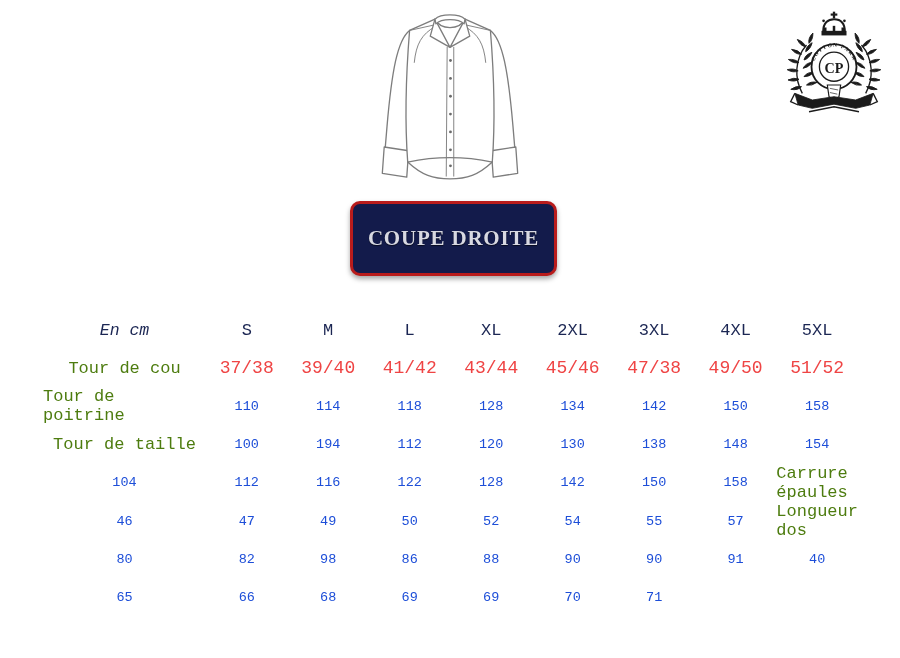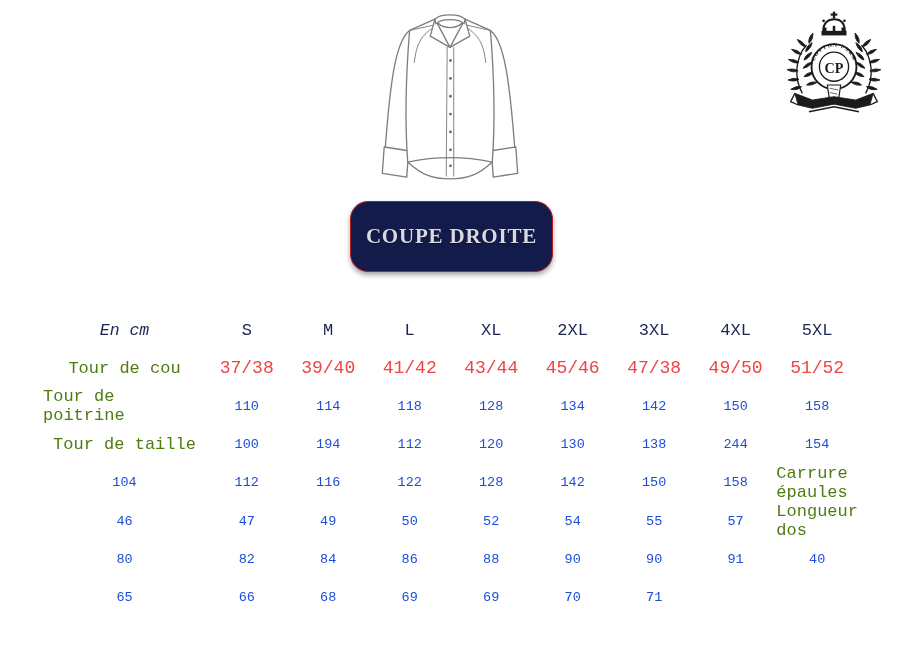--- a/index.html
+++ b/index.html
@@ -37,22 +37,22 @@
   }
 
   
   .fit-button {
     position: absolute;
     left: 350px;
     top: 201px;
     width: 201px;
     height: 69px;
     background: #131b4b;
-    border: 1px solid #b91c1c;
-    border-radius: 18px;
+    border: 3px solid #b91c1c;
+    border-radius: 10px;
     box-shadow: 0 3px 5px rgba(0,0,0,0.35);
     display: flex;
     align-items: center;
     justify-content: center;
     cursor: pointer;
   }
   .fit-button .label {
     color: #d8d9e2;
     font-family: "Liberation Serif", serif;
     font-weight: 700;
@@ -243,21 +243,21 @@
       <div class="cell-val">142</div>
       <div class="cell-val">150</div>
       <div class="cell-val">158</div>
       <div class="cell-label">Tour de taille</div>
       <div class="cell-val">100</div>
       <div class="cell-val">194</div>
       <div class="cell-val">112</div>
       <div class="cell-val">120</div>
       <div class="cell-val">130</div>
       <div class="cell-val">138</div>
-      <div class="cell-val">244</div>
+      <div class="cell-val">148</div>
       <div class="cell-val">154</div>
       <div class="cell-val">104</div>
       <div class="cell-val">112</div>
       <div class="cell-val">116</div>
       <div class="cell-val">122</div>
       <div class="cell-val">128</div>
       <div class="cell-val">142</div>
       <div class="cell-val">150</div>
       <div class="cell-val">158</div>
       <div class="cell-label">Carrure épaules</div>
@@ -265,21 +265,21 @@
       <div class="cell-val">47</div>
       <div class="cell-val">49</div>
       <div class="cell-val">50</div>
       <div class="cell-val">52</div>
       <div class="cell-val">54</div>
       <div class="cell-val">55</div>
       <div class="cell-val">57</div>
       <div class="cell-label">Longueur dos</div>
       <div class="cell-val">80</div>
       <div class="cell-val">82</div>
-      <div class="cell-val">84</div>
+      <div class="cell-val">98</div>
       <div class="cell-val">86</div>
       <div class="cell-val">88</div>
       <div class="cell-val">90</div>
       <div class="cell-val">90</div>
       <div class="cell-val">91</div>
       <div class="cell-val">40</div>
       <div class="cell-val">65</div>
       <div class="cell-val">66</div>
       <div class="cell-val">68</div>
       <div class="cell-val">69</div>

